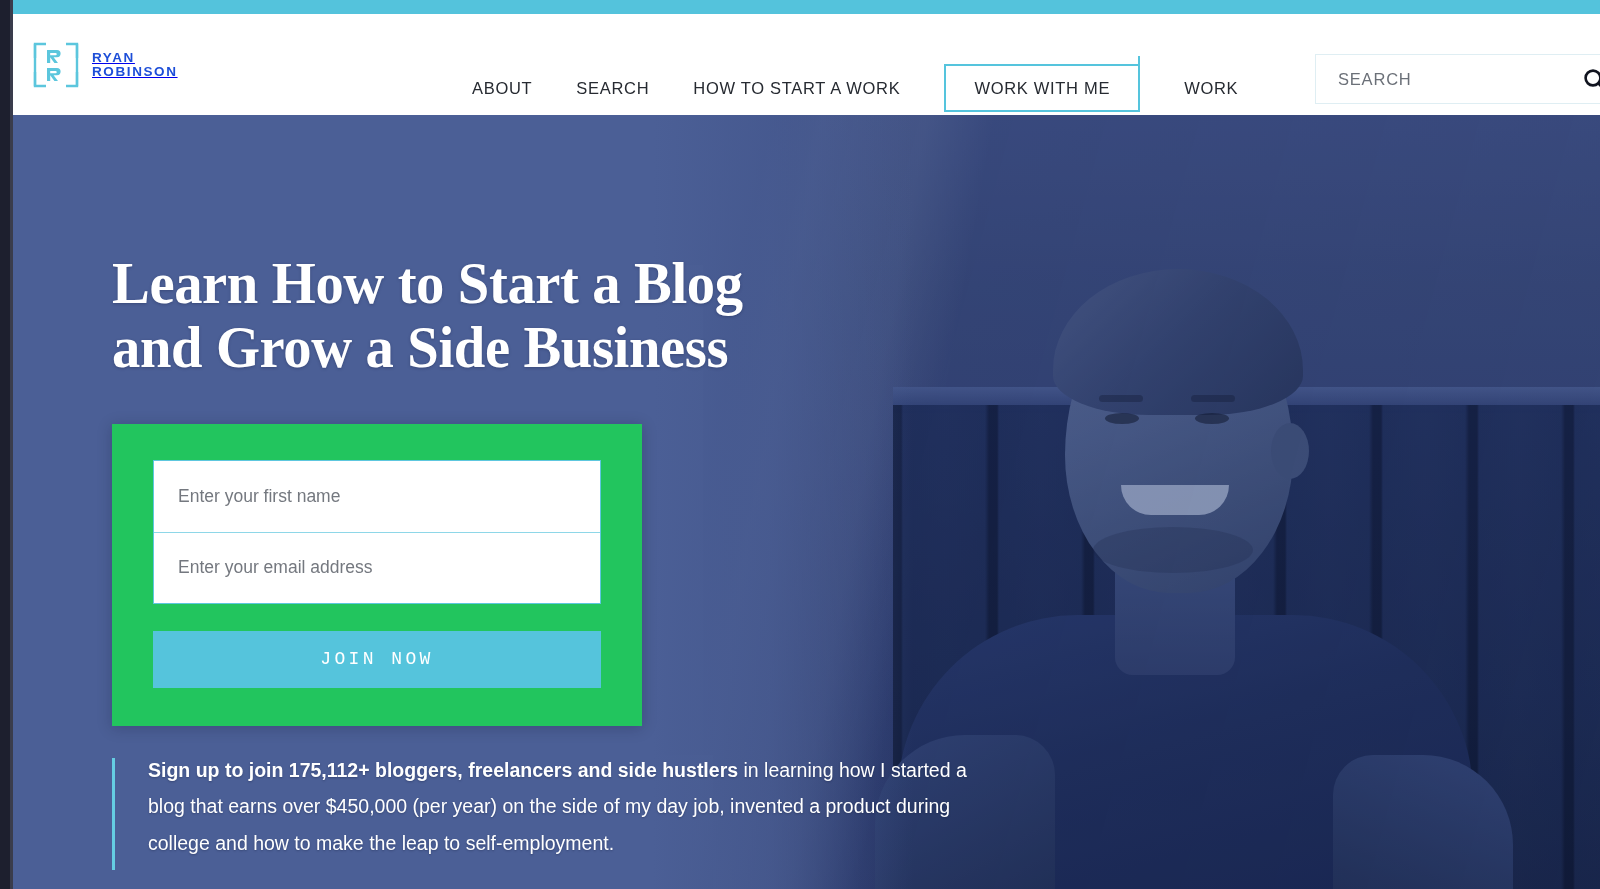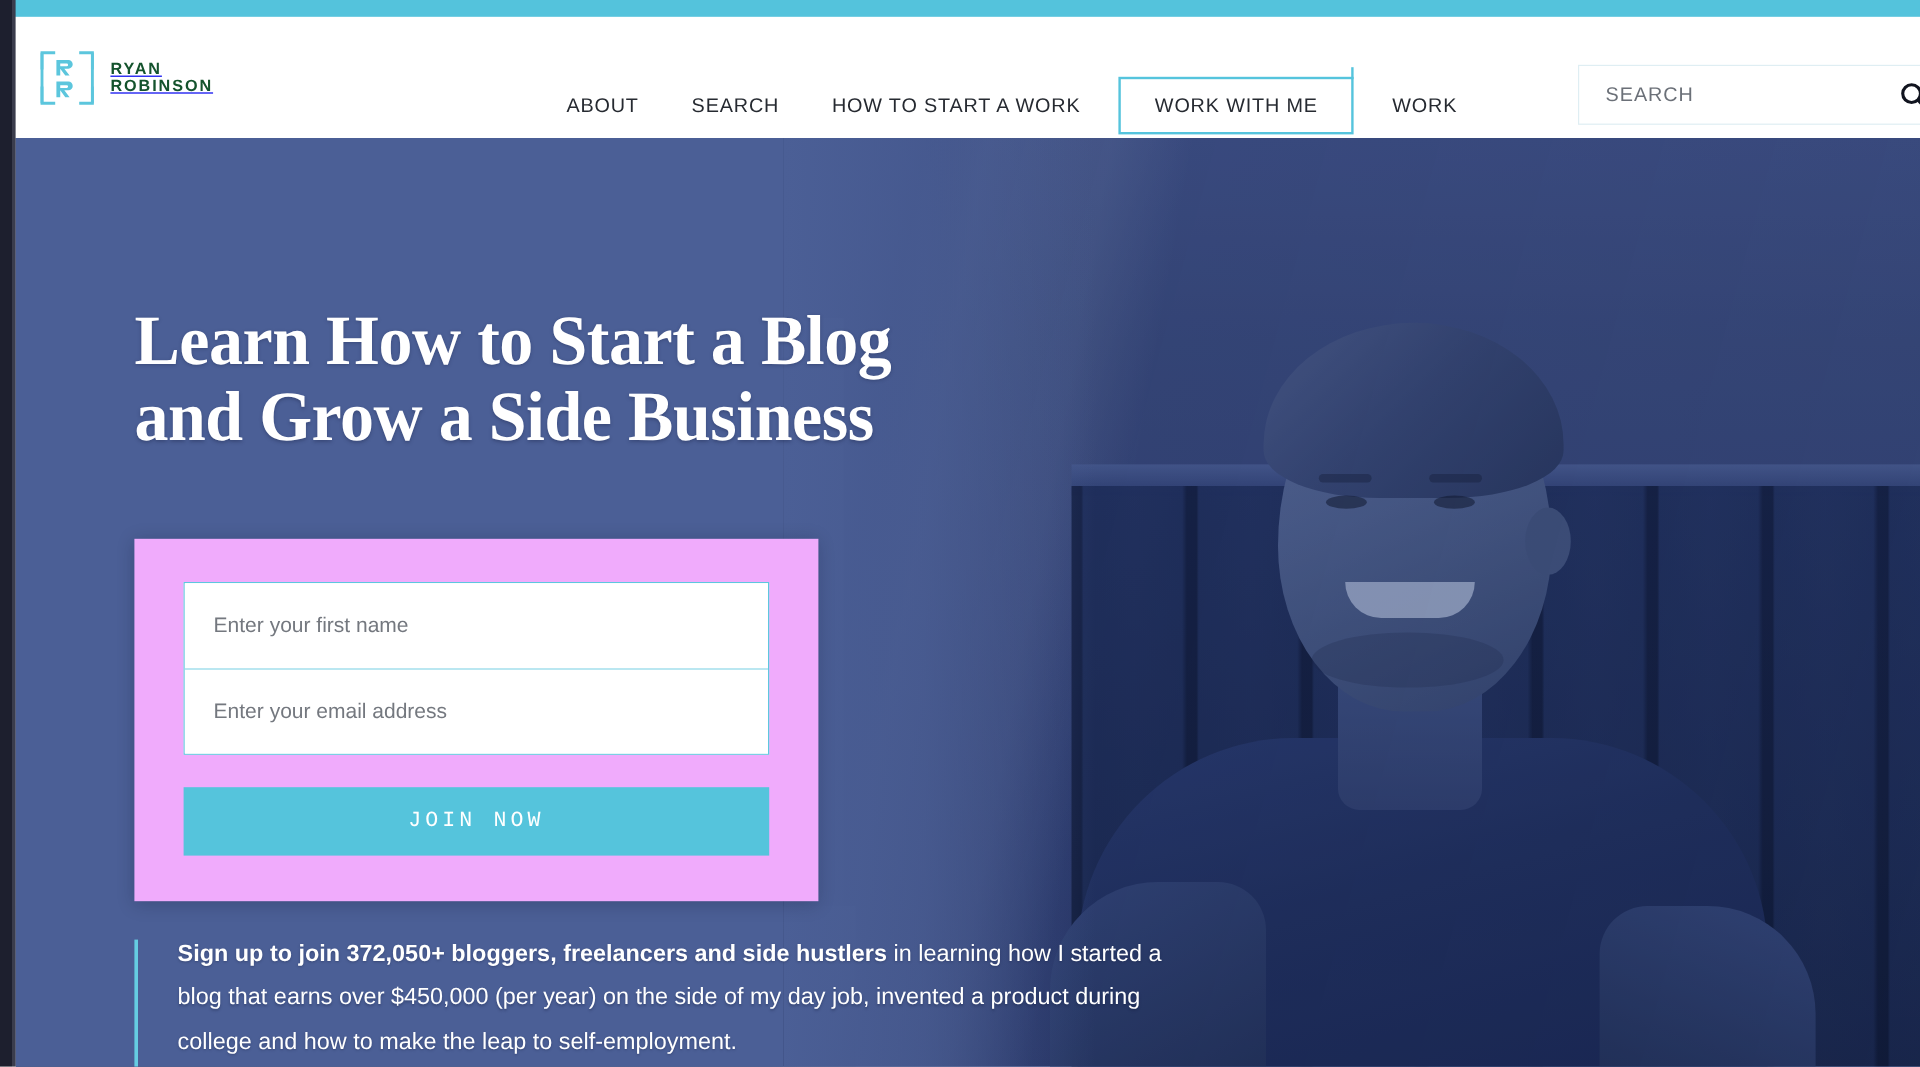--- a/index.html
+++ b/index.html
@@ -62,21 +62,21 @@
     position: absolute;
     left: 23px;
     top: 28px;
     display: flex;
     align-items: center;
     gap: 13px;
   }
   .logo-mark { width: 46px; height: 46px; display: block; }
   .logo-text {
     line-height: 1.02;
-    color: #14532d;
+    color: #1d4ed8;
     font-weight: bold;
     font-size: 13.5px;
     letter-spacing: 1.6px;
     font-family: "Liberation Sans", sans-serif;
   }
   .logo-text span { display: block; white-space: nowrap; }
 
   
   .nav {
     position: absolute;
@@ -95,21 +95,21 @@
     text-decoration: none;
     white-space: nowrap;
     cursor: pointer;
     display: flex;
     align-items: center;
     height: 48px;
     font-family: "Liberation Sans", sans-serif;
   }
   .nav-item.boxed {
     border: 2px solid #55c4dd;
-    margin: 0 10px;
+    margin: 0 22px;
     padding: 12px 28px;
     height: 48px;
     position: relative;
     text-align: center;
   }
   .nav-item.boxed::after {
     content: "";
     position: absolute;
     right: -2px;
     top: -10px;
@@ -335,23 +335,23 @@
     font-size: 59px;
     line-height: 1.09;
     letter-spacing: -0.4px;
     text-shadow: 0 1px 3px rgba(25,35,70,0.35);
     white-space: pre-line;
     transform: scaleX(0.96);
     transform-origin: left center;
   }
 
   .optin {
-    margin-top: 69px;
-    width: 570px;
-    background: #f0abfc;
+    margin-top: 44px;
+    width: 530px;
+    background: #22c55e;
     padding: 36px 41px 38px 41px;
     box-shadow: 0 2px 14px rgba(10,14,30,0.22);
   }
   .field-stack { border: 1px solid #5dc7de; background: #ffffff; }
   .field {
     width: 100%;
     height: 71px;
     border: 0;
     outline: none;
     font-size: 17.5px;
@@ -487,20 +487,20 @@
         <div class="field-stack">
           <input class="field" type="text" placeholder="Enter your first name" style="">
           <input class="field second" type="email" placeholder="Enter your email address" style="">
         </div>
         <button class="join-btn" type="submit">JOIN NOW</button>
       </form>
 
       <div class="blurb">
         <div class="blurb-rule"></div>
         <p class="blurb-text">
-          <b>Sign up to join 372,050+ bloggers, freelancers and side hustlers</b><span> in learning how I started a blog that earns over $450,000 (per year) on the side of my day job, invented a product during college and how to make the leap to self-employment.</span>
+          <b>Sign up to join 175,112+ bloggers, freelancers and side hustlers</b><span> in learning how I started a blog that earns over $450,000 (per year) on the side of my day job, invented a product during college and how to make the leap to self-employment.</span>
         </p>
       </div>
 
     </div>
   </div>
 
 </div>
 
 </body></html>

